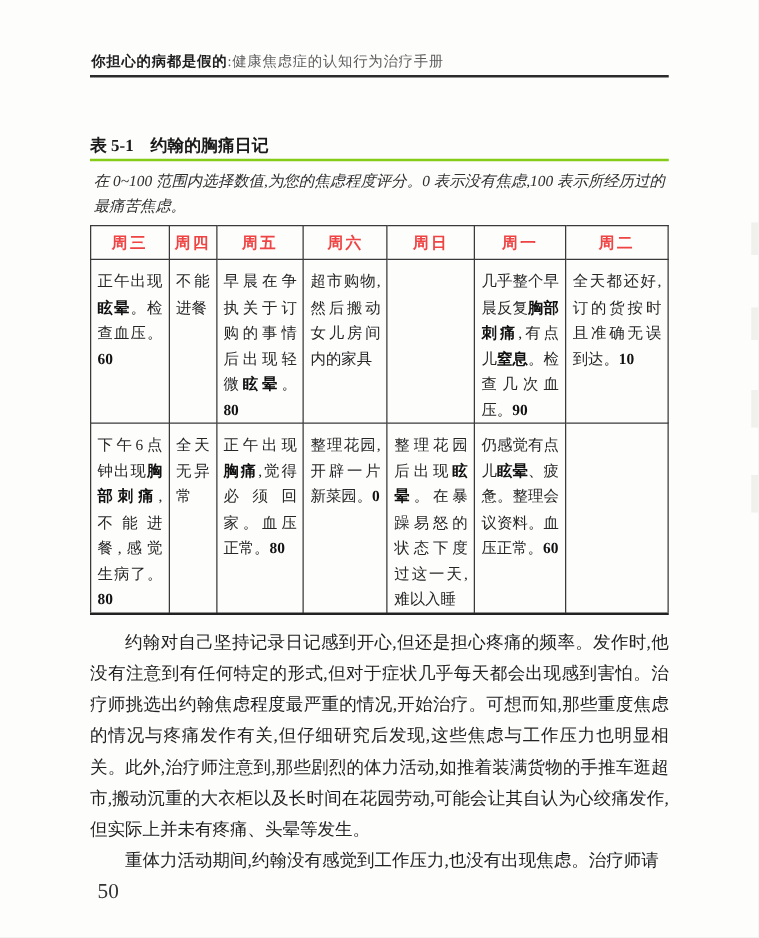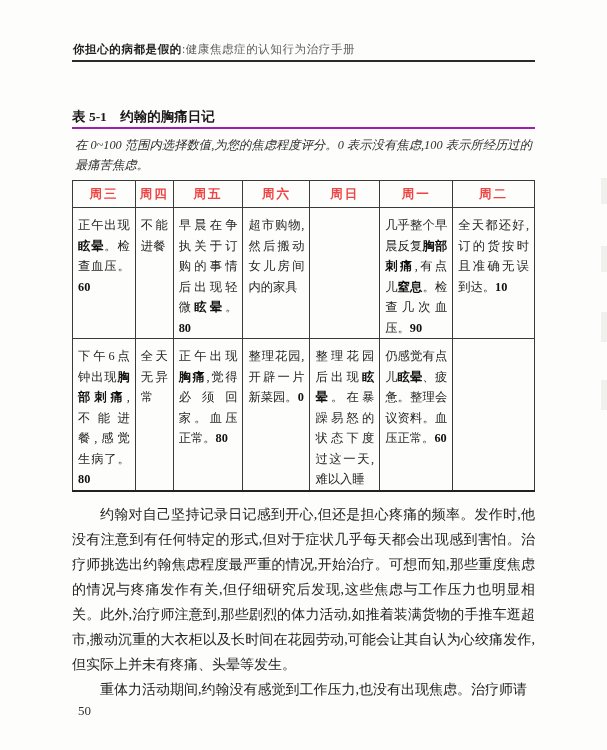--- a/index.html
+++ b/index.html
@@ -51,21 +51,21 @@
     font-size: 13.5px;
     font-weight: 700;
     color: #1a1a1a;
   }
 
   
   .diary-table {
     position: absolute;
     left: 72px; top: 127px;
     width: 463px;
-    border-top: 2px solid #a21caf;
+    border-top: 2px solid #84cc16;
   }
   .diary-instruction {
     padding: 6px 3px 5px;
     font-size: 12.3px;
     line-height: 20px;
     font-style: italic;
     text-align: justify;
     color: #2e2e2e;
   }
   table.diary-grid {
@@ -119,21 +119,21 @@
     line-height: 25px;
     text-align: justify;
     color: #222;
   }
   .body-text p { text-indent: 2em; }
 
   
   .page-number {
     position: absolute;
     left: 78px; top: 703px;
-    font-size: 13px;
+    font-size: 17px;
     color: #333;
   }
 
   
   .scan-artifact {
     position: absolute;
     right: 0; width: 6px;
     background: #f0f0ed;
   }
   .scan-artifact.a1 { top: 178px; height: 26px; }

